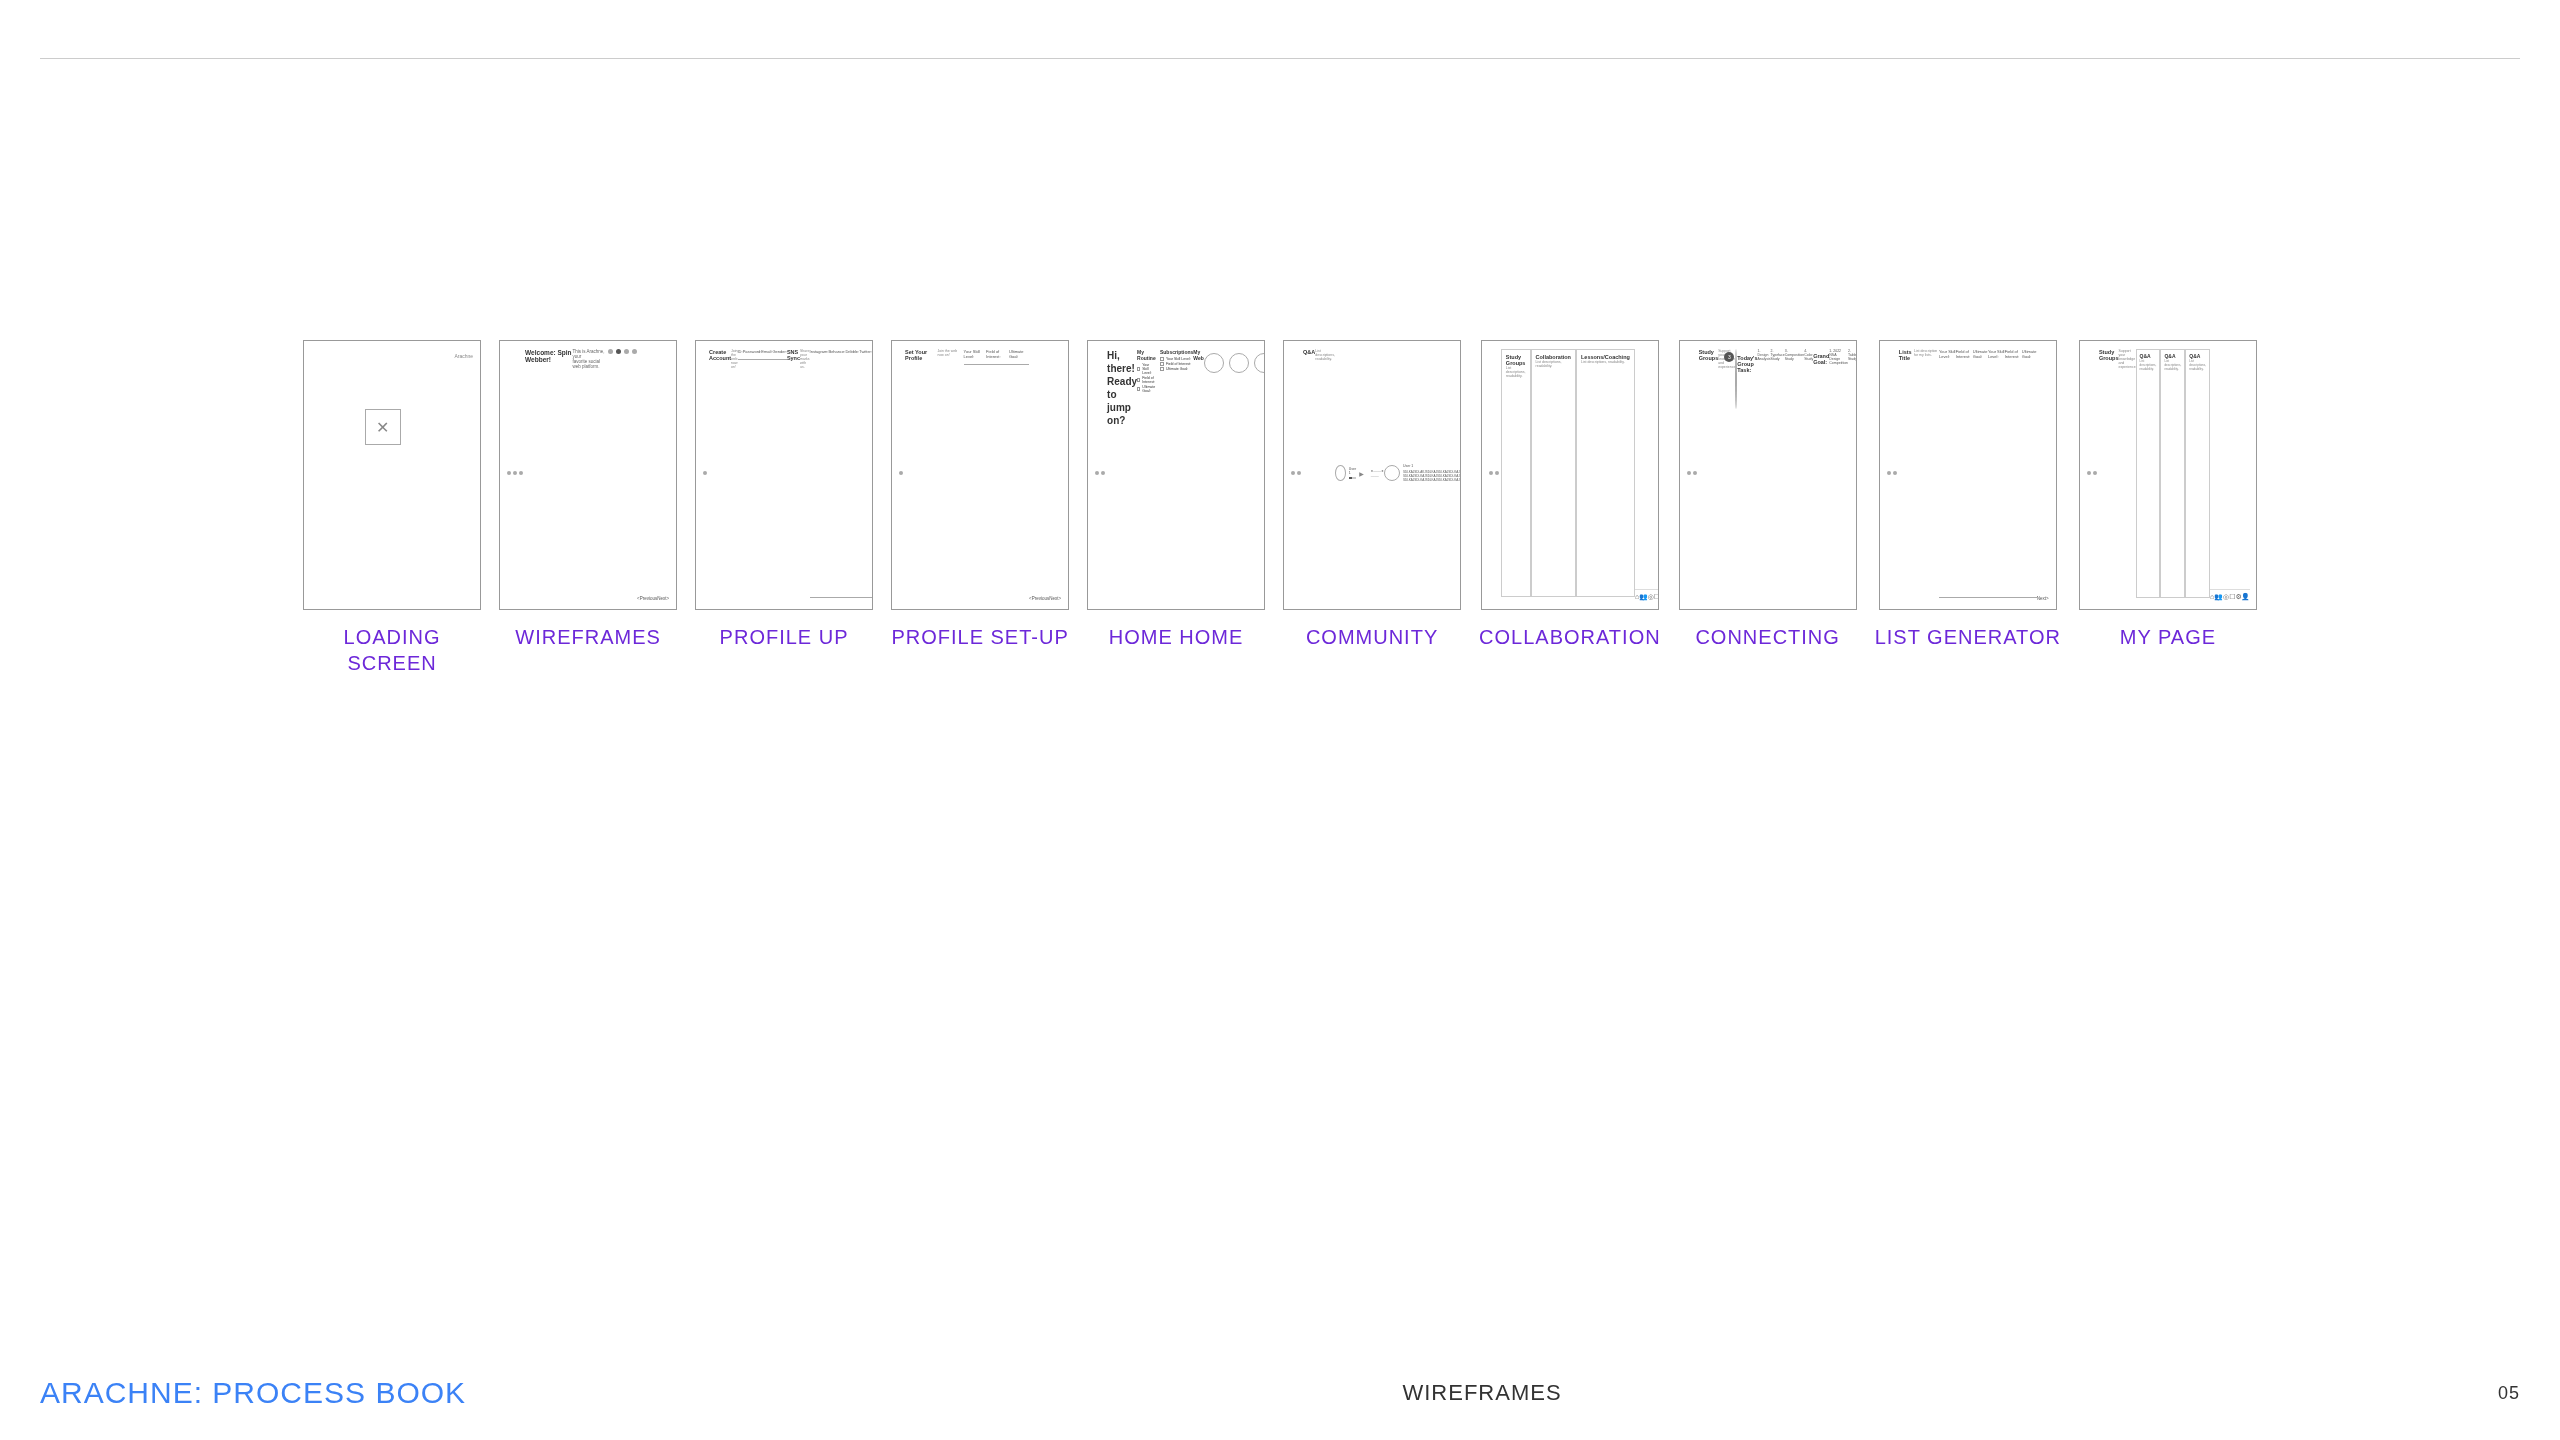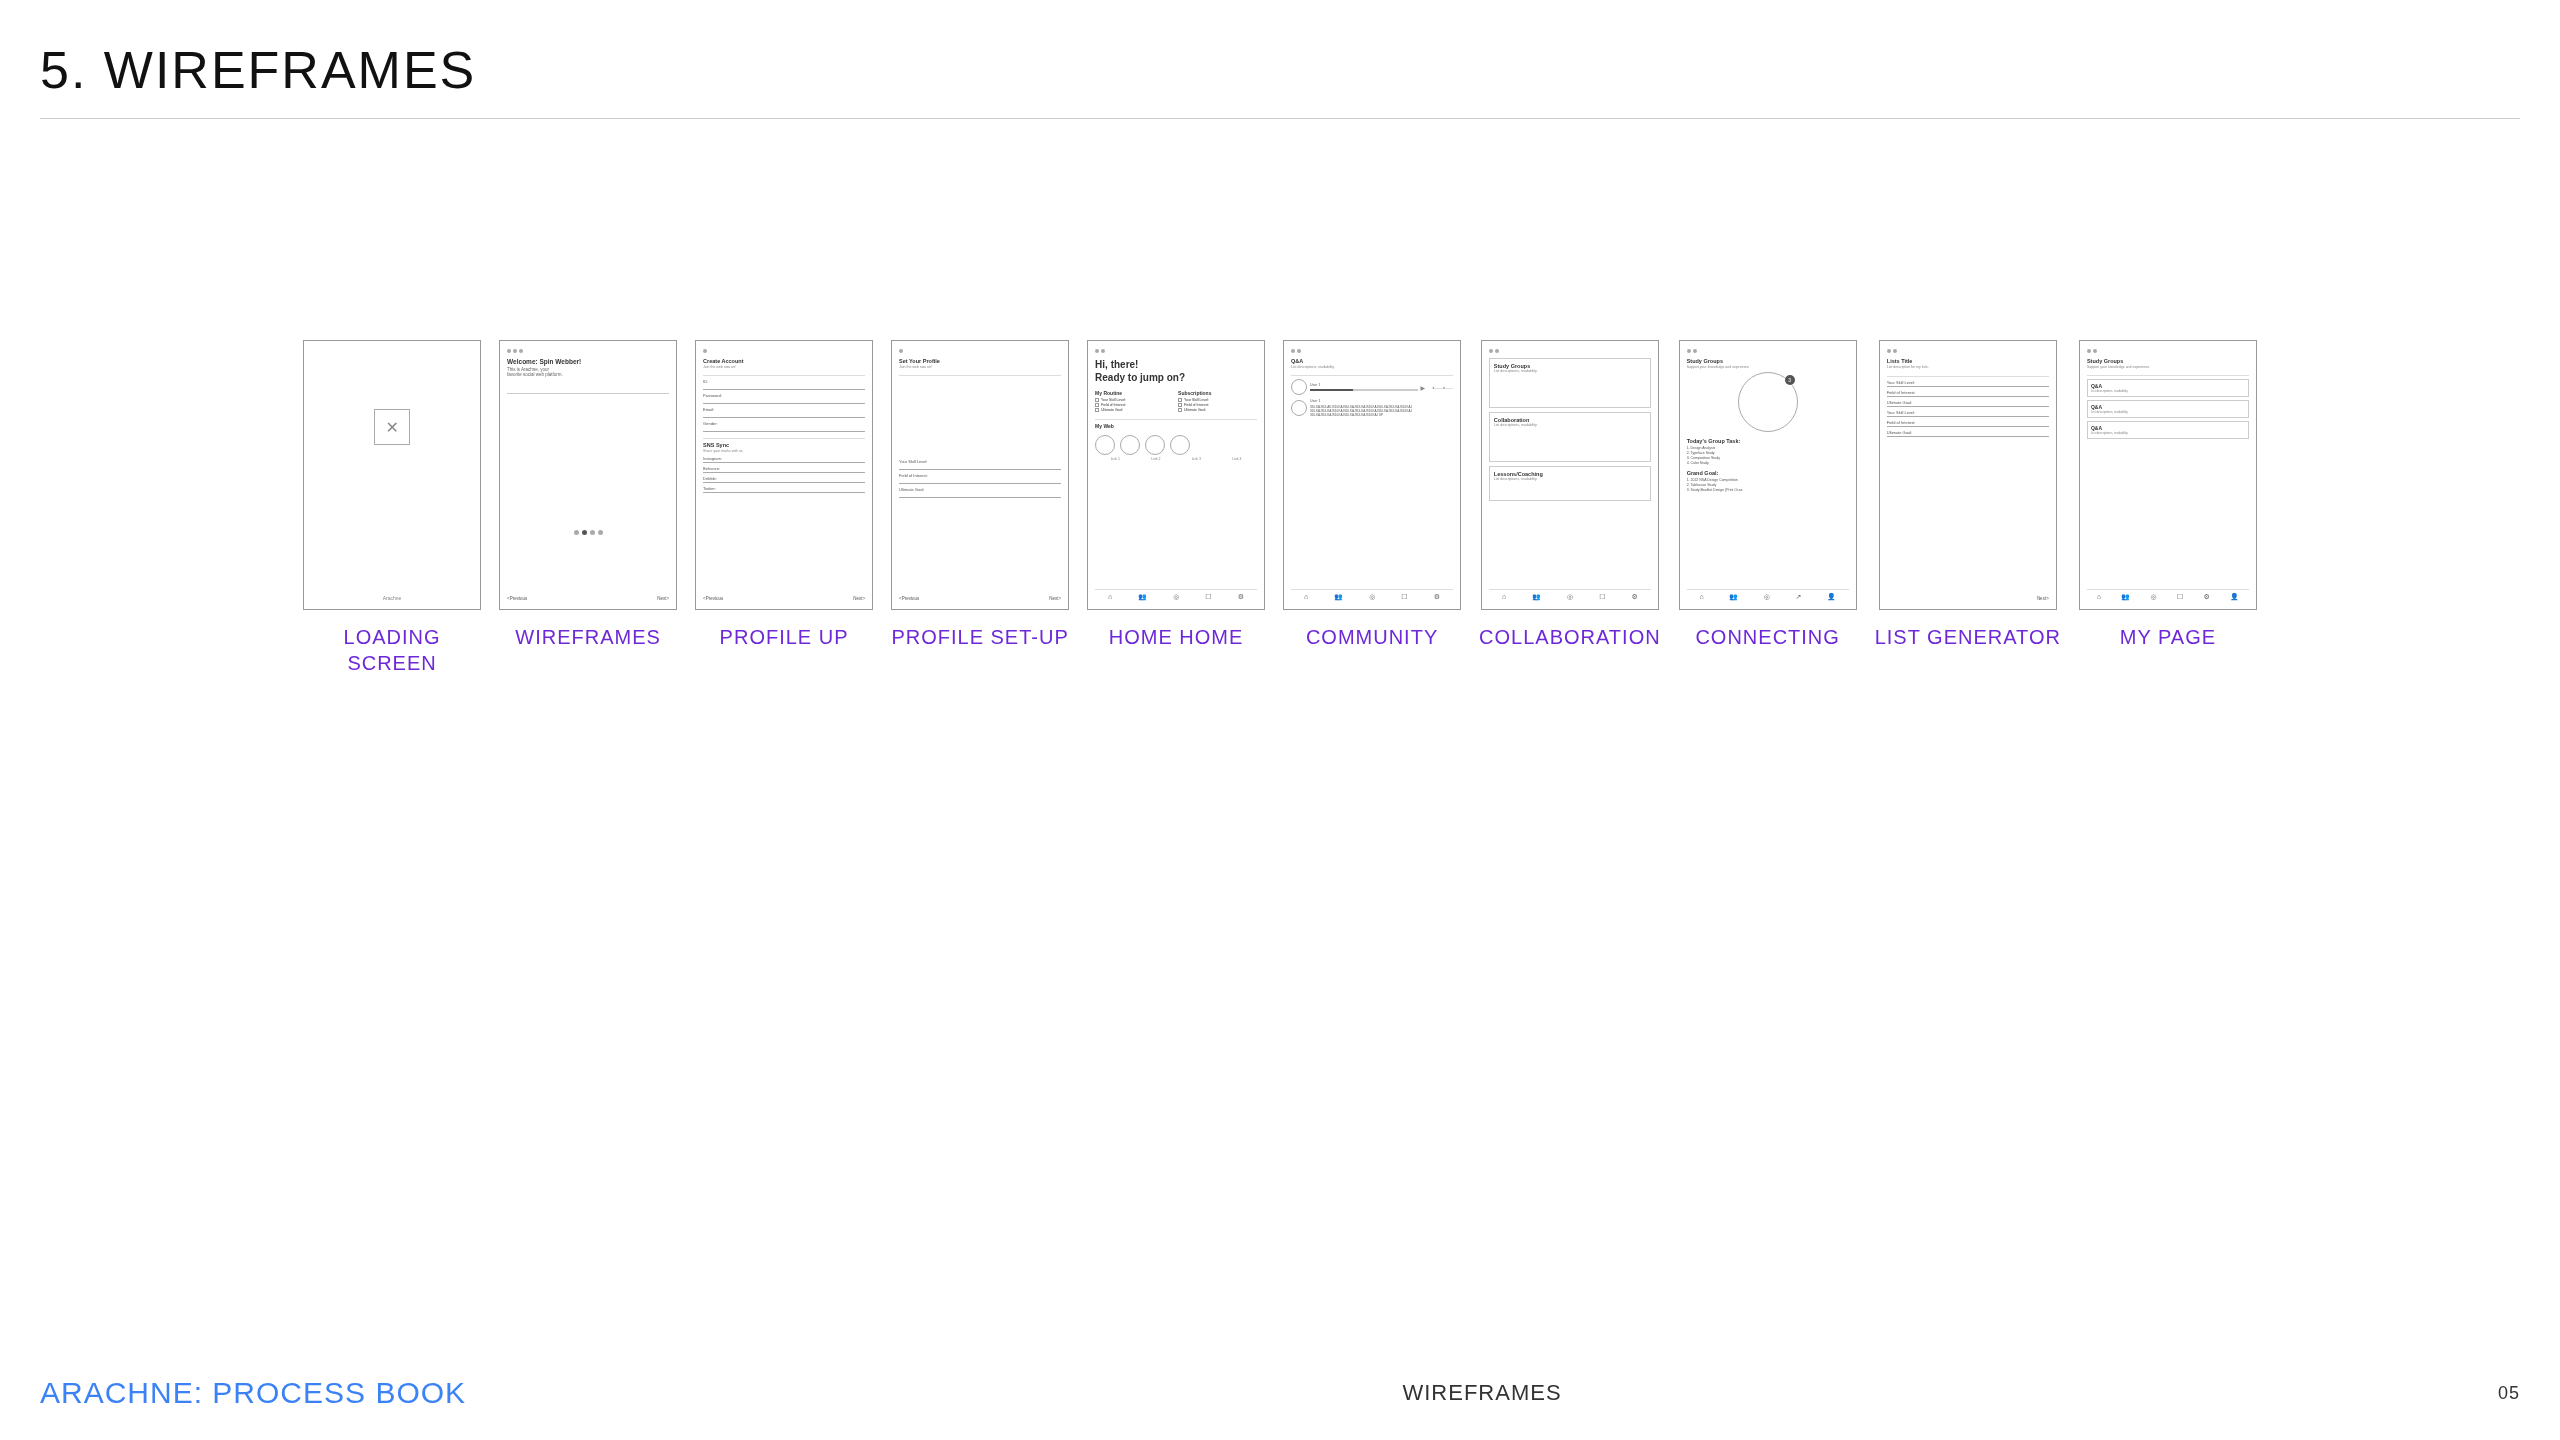--- a/index.html
+++ b/index.html
@@ -70,21 +70,20 @@
       width: 178px;
       height: 270px;
     }
 
     
     .wf-inner {
       width: 100%;
       height: 100%;
       padding: 8px 7px;
       display: flex;
-      flex-direction: column;
       font-size: 5px;
       color: #333;
     }
 
     
     .loading-box {
       border: 1px solid #aaa;
       width: 36px;
       height: 36px;
       margin: auto;
@@ -190,21 +189,20 @@
     .nav-ico { font-size: 7px; color: #666; }
 
     .sns-field { font-size: 4px; color: #555; border-bottom: 0.5px solid #aaa; margin-bottom: 3px; padding-bottom: 1px; }
 
     .community-info { font-size: 3px; color: #555; line-height: 1.4; }
   </style>
 </head>
 <body>
 
 <div class="page-header">
-  <div class="page-title">5. WIREFRAMES</div>
   <div class="header-line"></div>
 </div>
 
 <div class="wireframes-row">
 
   <div class="wf-card">
     <div class="wf-frame">
       <div class="wf-inner">
         <div class="loading-box">
           <span class="loading-x">✕</span>

